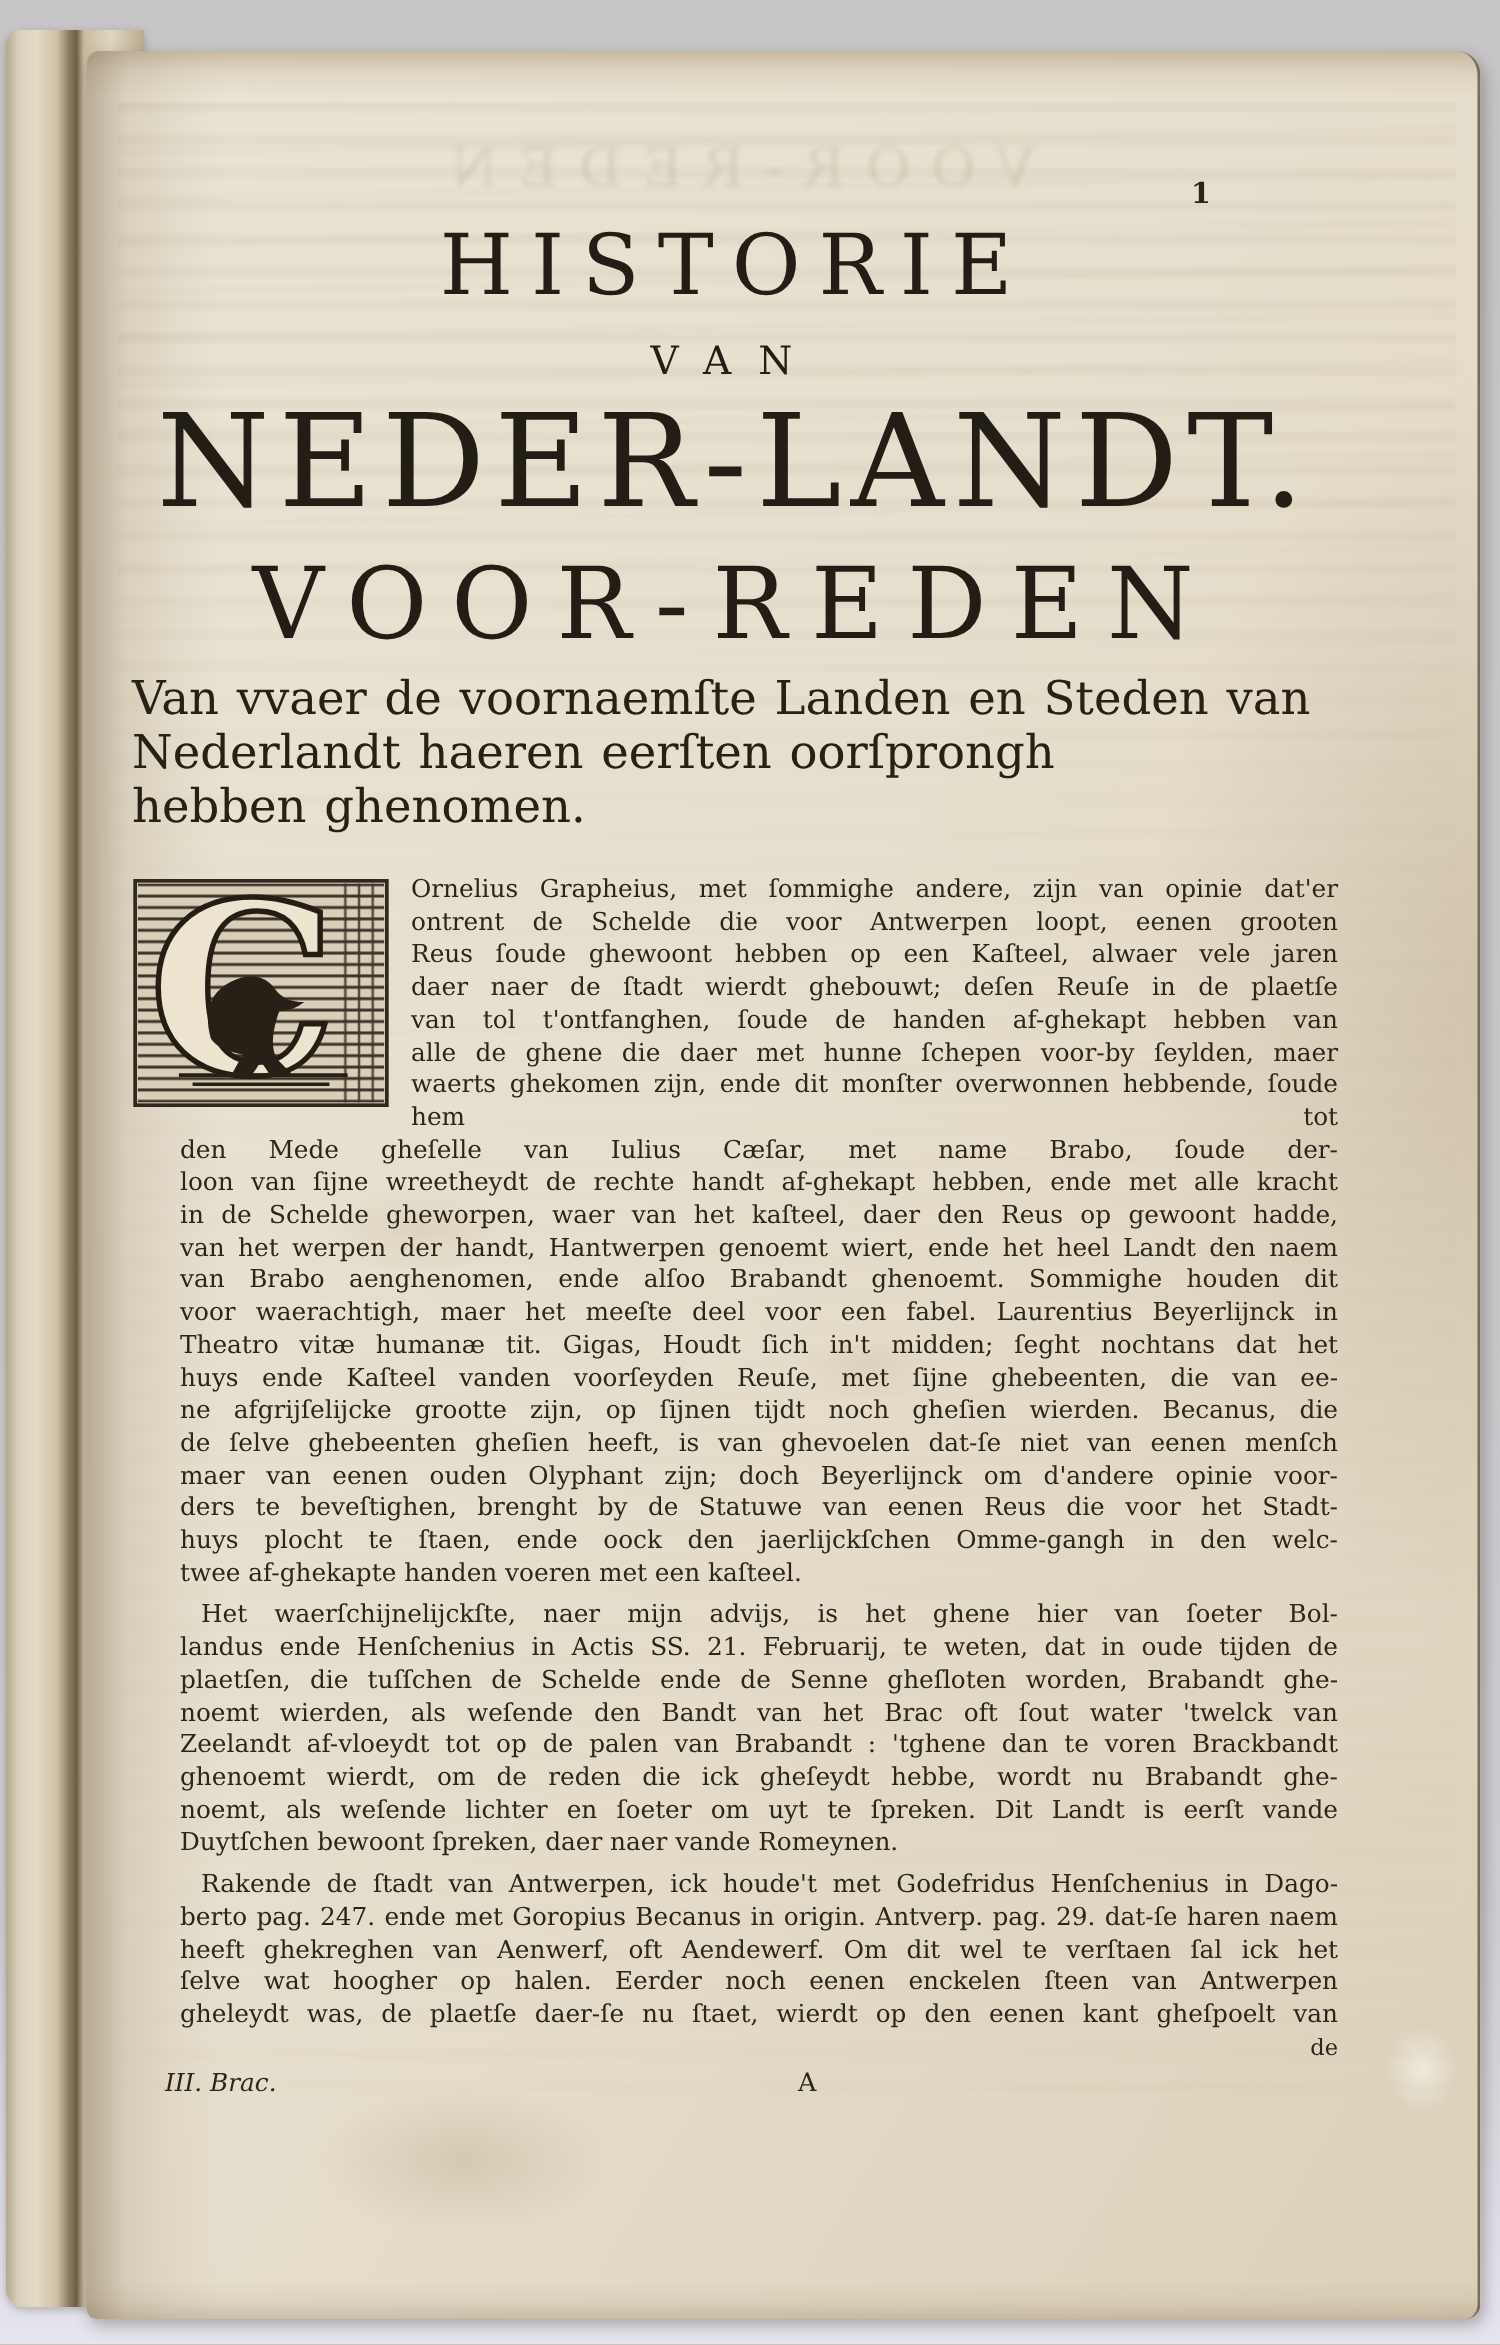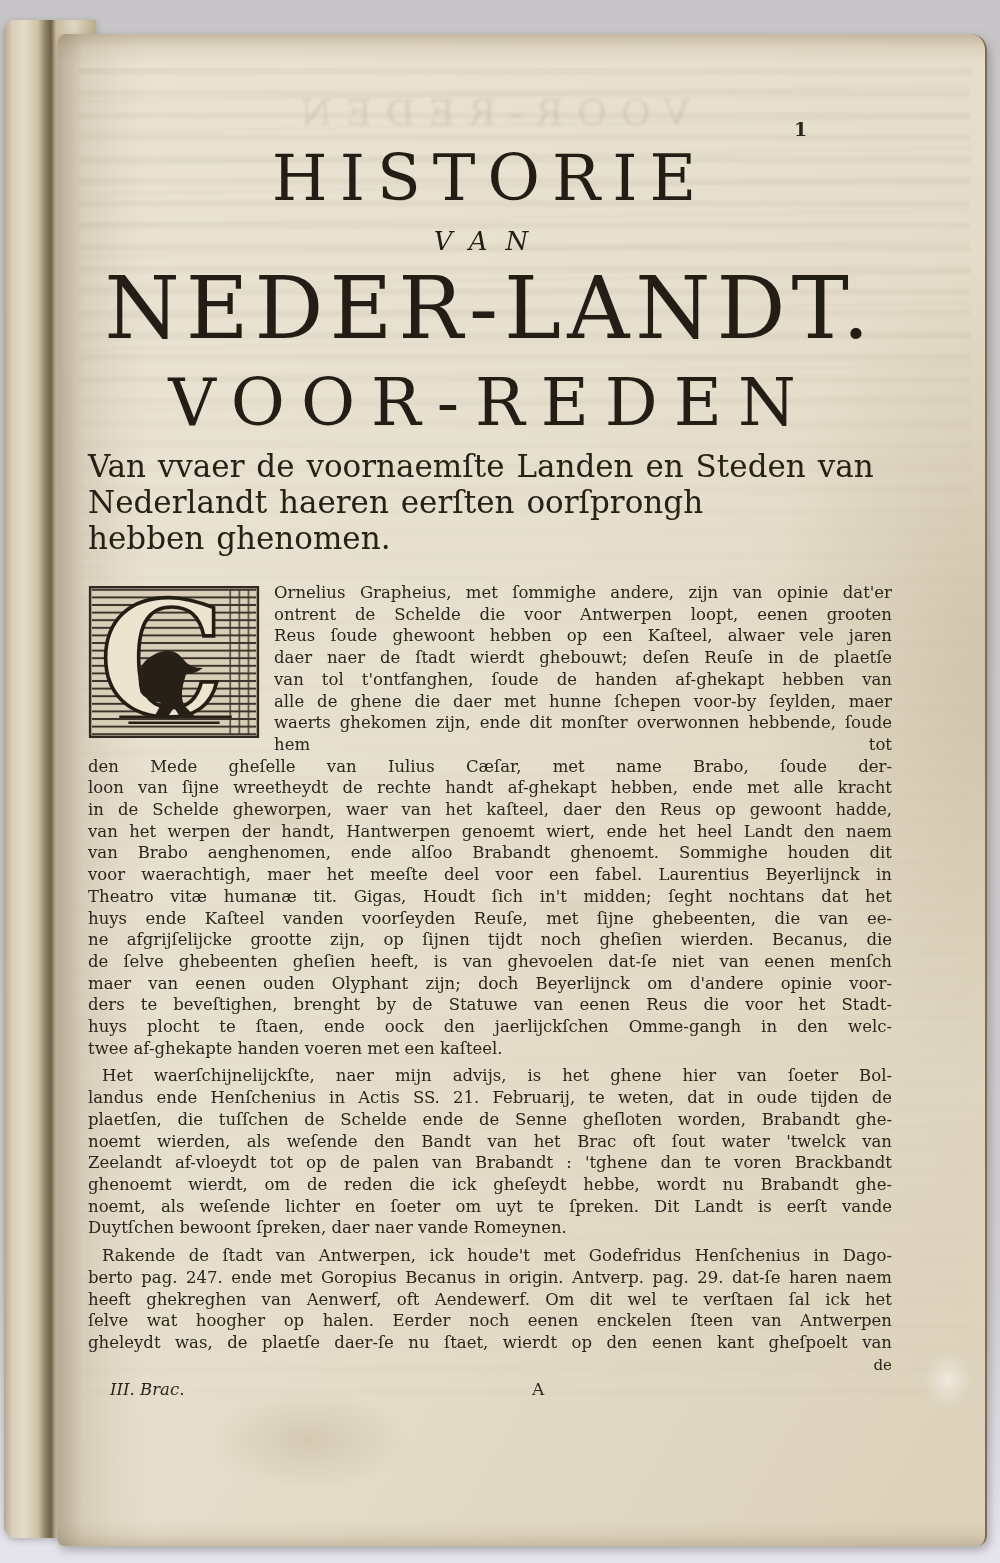--- a/index.html
+++ b/index.html
@@ -42,31 +42,31 @@
             mask-image:linear-gradient(180deg,#000 0 18%, rgba(0,0,0,.30) 34%, rgba(0,0,0,.22) 70%, rgba(0,0,0,.30) 100%);}
   .ghost-heading{position:absolute;top:58px;left:0;width:860px;text-align:center;
     font-size:36px;letter-spacing:14px;color:#7b6e55;opacity:.15;
     filter:blur(1.7px);transform:scaleX(-1);}
 
   .pagenum{position:absolute;left:736px;top:84px;font-size:19px;color:#2a241b;font-weight:bold;}
 
   .textcol{position:absolute;left:30px;top:0;width:804px;color:#2b251c;}
   .spacer{height:104px;}
 
-  .t1{margin:0;text-align:center;font-size:64px;line-height:80px;letter-spacing:12px;
+  .t1{margin:0;text-align:center;font-size:56px;line-height:80px;letter-spacing:12px;
       font-weight:normal;color:#221d15;}
-  .t2{margin:6px 0 0 0;text-align:center;font-size:26px;line-height:34px;letter-spacing:18px;color:#221d15;font-style:italic;}
+  .t2{margin:6px 0 0 0;text-align:center;font-size:26px;line-height:34px;letter-spacing:18px;color:#221d15;}
   .t3{margin:2px 0 0 0;text-align:center;font-size:86px;line-height:96px;letter-spacing:6px;
       font-weight:normal;color:#221d15;white-space:nowrap;}
   .t4{margin:10px 0 0 0;text-align:center;font-size:66px;line-height:74px;letter-spacing:16px;
       font-weight:normal;color:#221d15;}
   .subtitle{margin-top:8px;text-align:left;font-size:31px;line-height:36px;color:#262015;word-spacing:2px;}
 
   .bodytext{margin-top:26px;font-size:16.5px;line-height:21.7px;color:#2b251c;}
-  .bl{text-align:justify;text-align-last:justify;text-justify:inter-word;white-space:normal;}
+  .bl{text-align:justify;text-align-last:justify;text-justify:inter-word;white-space:normal;padding-left:32px;}
   .nl{text-align-last:left;}
   .fi{text-indent:14px;}
   .p2,.p3{margin-top:6px;}
 
   .dropcap{float:left;width:172px;height:152px;margin:4px 14px 2px 0;}
 
   .catchword-row{text-align:right;font-size:15px;line-height:22px;}
   .footer-row{display:flex;align-items:baseline;font-size:16.5px;line-height:24px;margin-top:1px;}
   .vol{font-style:italic;margin-left:22px;}
   .sig{flex:1;text-align:center;font-size:17px;}

